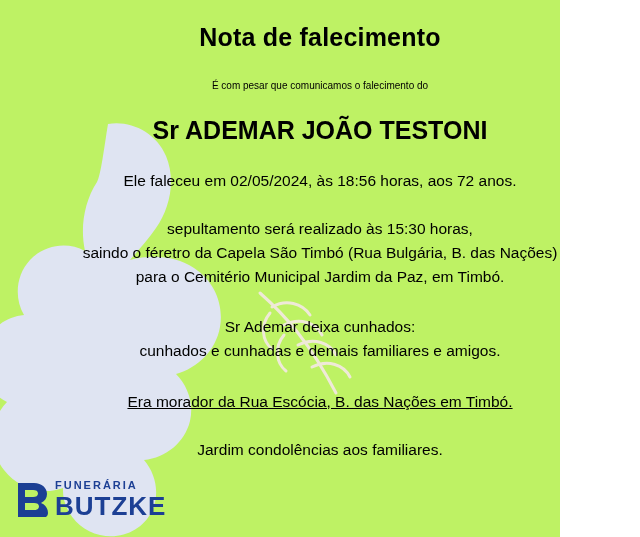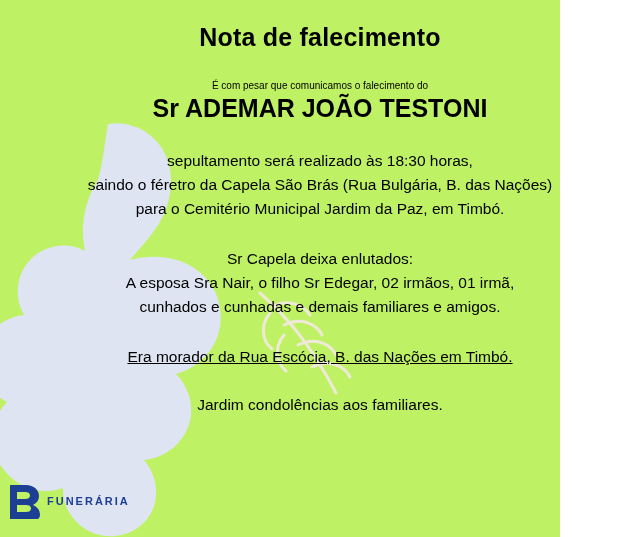--- a/index.html
+++ b/index.html
@@ -70,20 +70,21 @@
   .intro {
     font-size: 10px;
     line-height: 1.35;
     margin-top: 27px;
   }
 
   .name {
     font-size: 25px;
     font-weight: bold;
     line-height: 1.2;
+    margin-top: 22px;
   }
 
   .death-line {
     font-size: 15.5px;
     line-height: 1.35;
     margin-top: 26px;
   }
 
   .block {
     font-size: 15.5px;
@@ -103,21 +104,21 @@
     text-decoration: underline;
   }
 
   .block-closing {
     margin-top: 24px;
   }
 
   
   .logo {
     position: absolute;
-    left: 10px;
+    left: 18px;
     bottom: 18px;
     z-index: 3;
     display: flex;
     align-items: center;
     gap: 7px;
   }
   .logo-mark {
     width: 30px;
     height: 34px;
     flex: none;
@@ -172,44 +173,45 @@
   </div>
 
   <div class="content">
 
     <div class="title">Nota de falecimento</div>
 
     <div class="intro">É com pesar que comunicamos o falecimento do</div>
 
     <div class="name">Sr ADEMAR JOÃO TESTONI</div>
 
+    <div class="death-line">Ele faleceu em 02/05/2024, às 18:56 horas, aos 72 anos.</div>
 
     <div class="block">
-      <span class="line">sepultamento será realizado às 18:30 horas,</span>
-      <span class="line">saindo o féretro da Capela São Brás (Rua Bulgária, B. das Nações)</span>
+      <span class="line">sepultamento será realizado às 15:30 horas,</span>
+      <span class="line">saindo o féretro da Capela São Timbó (Rua Bulgária, B. das Nações)</span>
       <span class="line">para o Cemitério Municipal Jardim da Paz, em Timbó.</span>
     </div>
 
     <div class="block block-relatives">
-      <span class="line">Sr Capela deixa enlutados:</span>
-      <span class="line">A esposa Sra Nair, o filho Sr Edegar, 02 irmãos, 01 irmã,</span>
+      <span class="line">Sr Ademar deixa cunhados:</span>
       <span class="line">cunhados e cunhadas e demais familiares e amigos.</span>
     </div>
 
     <div class="block block-address">Era morador da Rua Escócia, B. das Nações em Timbó.</div>
 
     <div class="block block-closing">Jardim condolências aos familiares.</div>
 
   </div>
 
   <div class="logo">
     <svg class="logo-mark" viewBox="0 0 30 34" xmlns="http://www.w3.org/2000/svg" aria-hidden="true">
       <path fill="#1c3f94" d="M0 0 H16 C24 0 29 5 29 11 C29 15 27 18 23 20 C28 22 30 26 30 30
                                C30 32 29 33 28 34 H0 Z M7 7 V14 H15 C18 14 20 13 20 10.5
                                C20 8 18 7 15 7 Z M7 20 V27 H16 C19 27 21 26 21 23.5
                                C21 21 19 20 16 20 Z"></path>
     </svg>
     <div class="logo-text">
       <div class="logo-top">FUNERÁRIA</div>
+      <div class="logo-bottom">BUTZKE</div>
     </div>
   </div>
 
 </div>
 
 </body></html>

